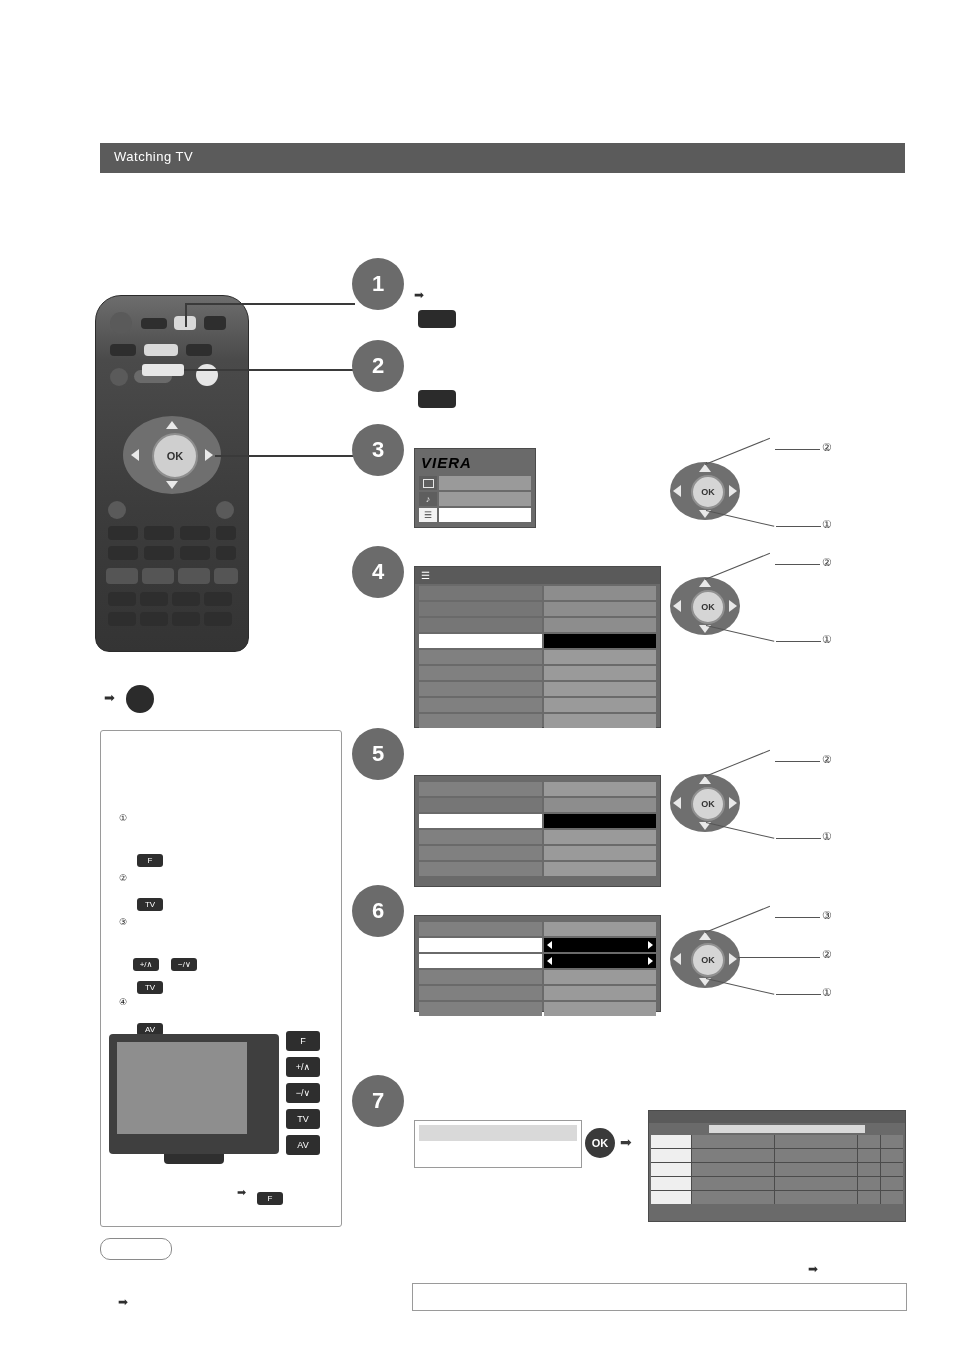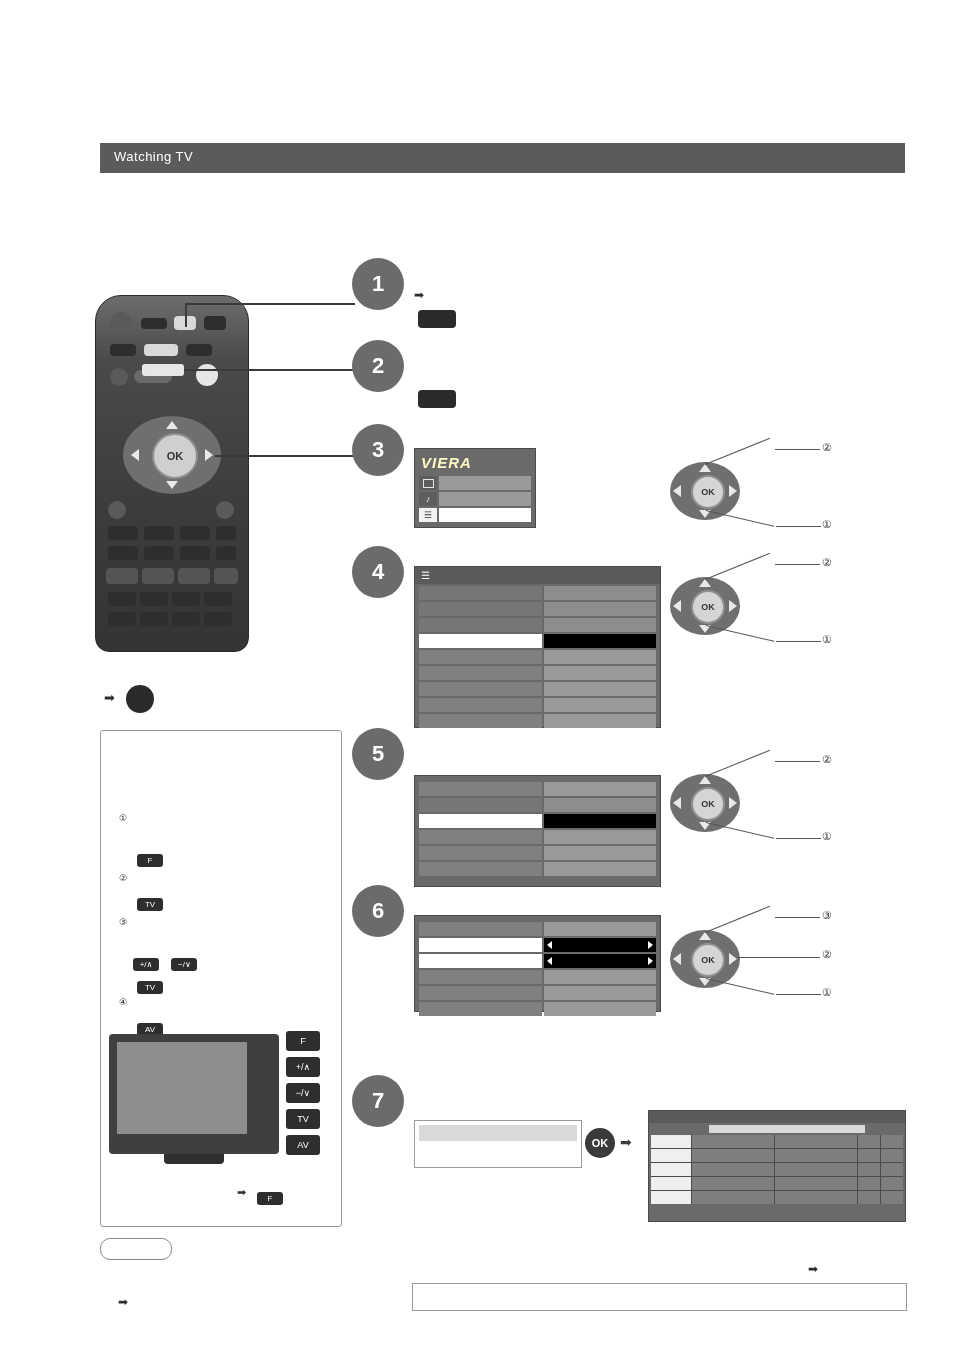--- a/index.html
+++ b/index.html
@@ -71,21 +71,21 @@
   .scr{background:#6a6a6a;border:1px solid #4b4b4b;}
   .scr-hdr{background:#5a5a5a;color:#fff;font-size:10px;padding:3px 6px;}
   .row{height:14px;margin:2px 4px;display:flex;}
   .row .lbl{flex:0 0 52%;background:#808080;}
   .row .val{flex:1;background:#9a9a9a;margin-left:2px;}
   .row.sel .lbl{background:#ffffff;}
   .row.sel .val{background:#000000;}
   .row.dim .lbl{background:#767676;}
   .row.dim .val{background:#8d8d8d;}
 
-  .viera-logo{color:#fef9c3;font-size:15px;font-style:italic;font-weight:bold;letter-spacing:1px;}
+  .viera-logo{color:#000000;font-size:15px;font-style:italic;font-weight:bold;letter-spacing:1px;}
 
   
   .wheel{
     position:absolute;width:70px;height:58px;border-radius:35px/29px;
     background:#6f6f6f;
   }
   .wheel .ok{
     position:absolute;left:21px;top:13px;width:30px;height:30px;border-radius:50%;
     background:#d5d5d5;border:2px solid #909090;
     display:flex;align-items:center;justify-content:center;

